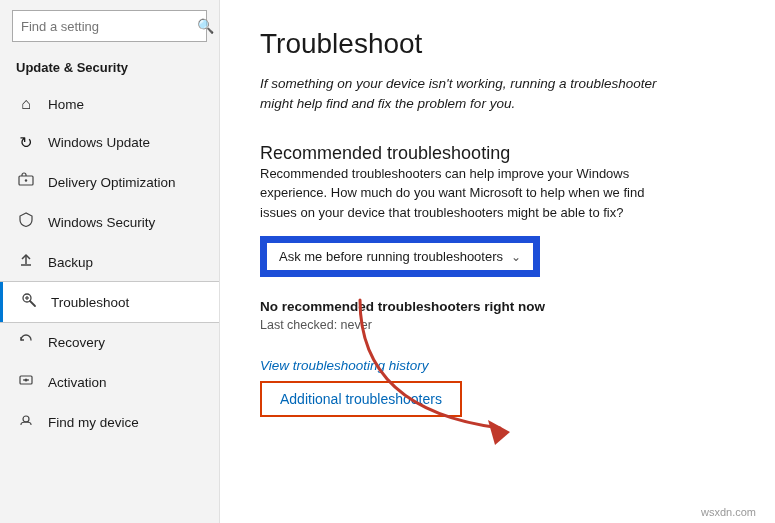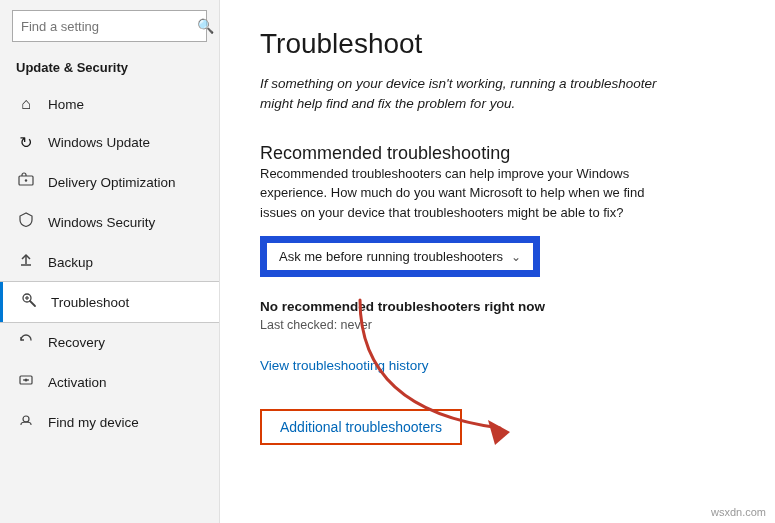--- a/index.html
+++ b/index.html
@@ -133,38 +133,39 @@
       color: #555;
       margin-bottom: 24px;
     }
 
     .view-history-link {
       font-size: 13.5px;
       color: #0067b8;
       text-decoration: none;
       cursor: pointer;
       display: inline-block;
-      margin-bottom: 36px;
+      margin-bottom: 8px;
+      font-style: italic;
     }
 
     .additional-btn {
       display: inline-block;
       border: 2px solid #d83b01;
       color: #0067b8;
       background: #fff;
       padding: 8px 18px;
       font-size: 14px;
       cursor: pointer;
       font-family: 'Segoe UI', Arial, sans-serif;
     }
 
     .watermark {
       position: absolute;
       bottom: 4px;
-      right: 6px;
+      right: 16px;
       font-size: 11px;
       color: #999;
       background: rgba(255,255,255,0.7);
       padding: 1px 3px;
     }
   </style>
 </head>
 <body>
 
 <div class="window">

